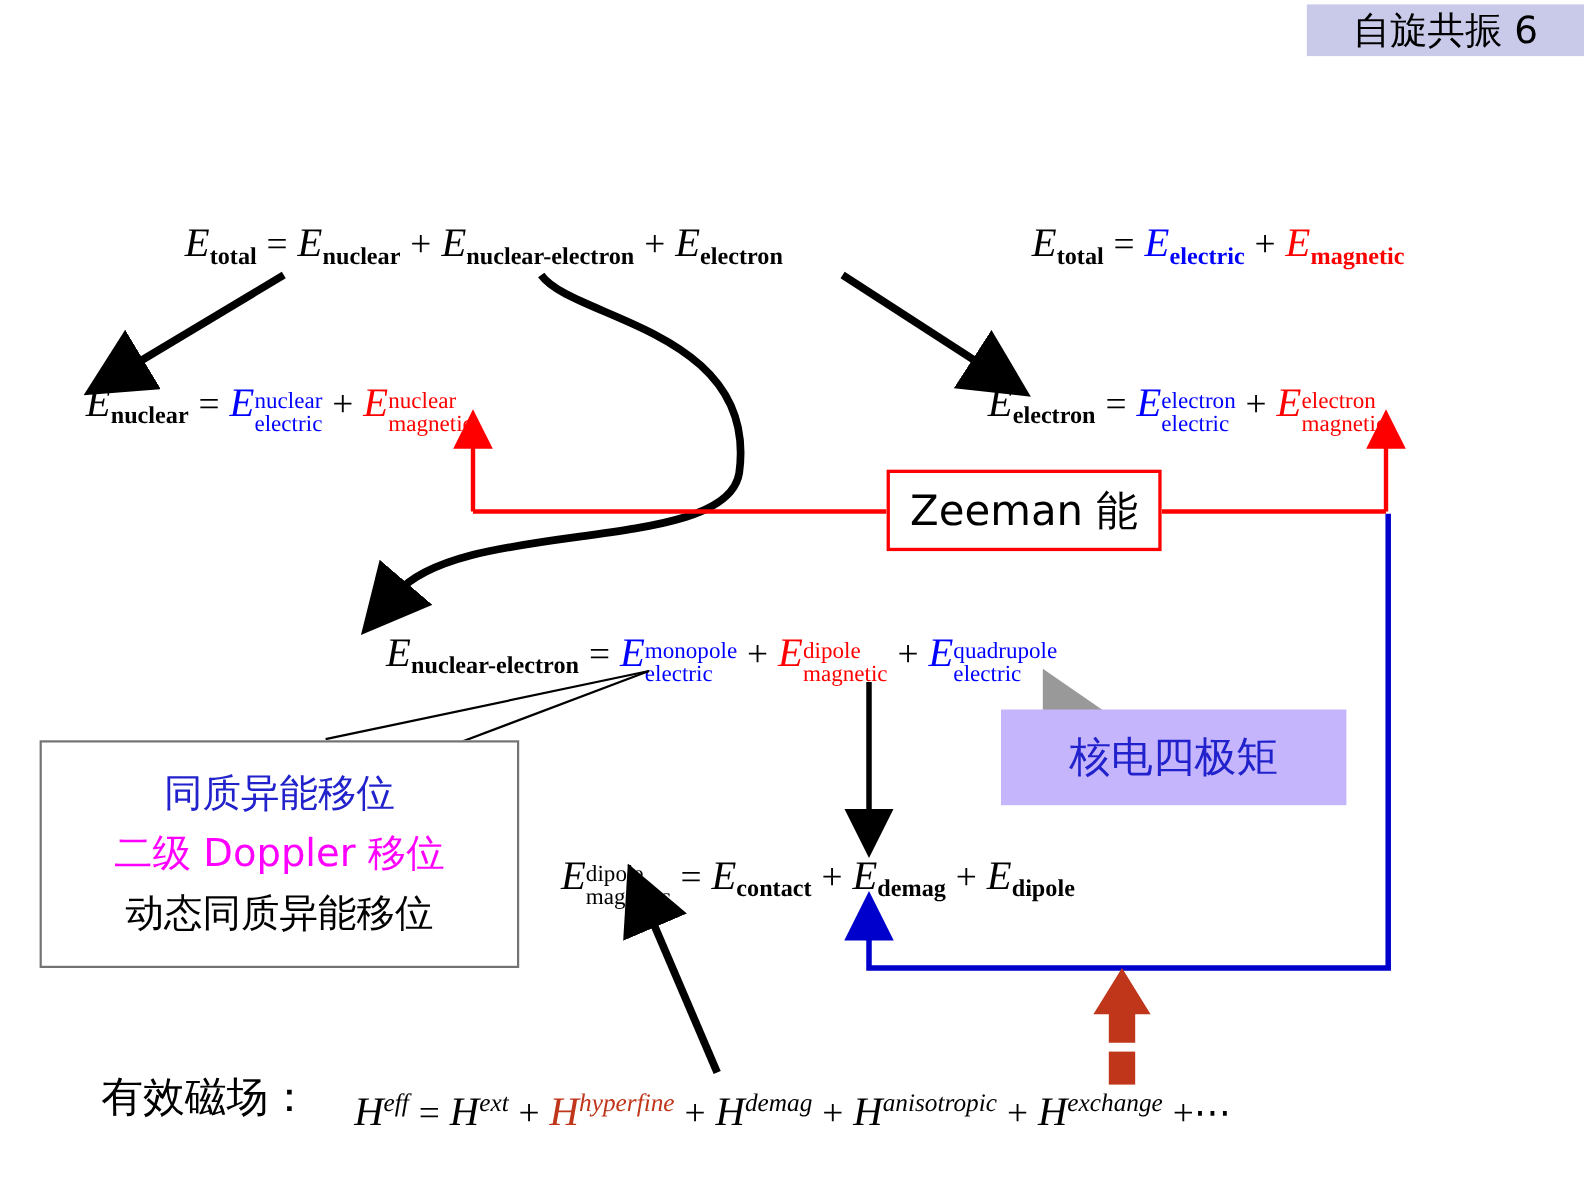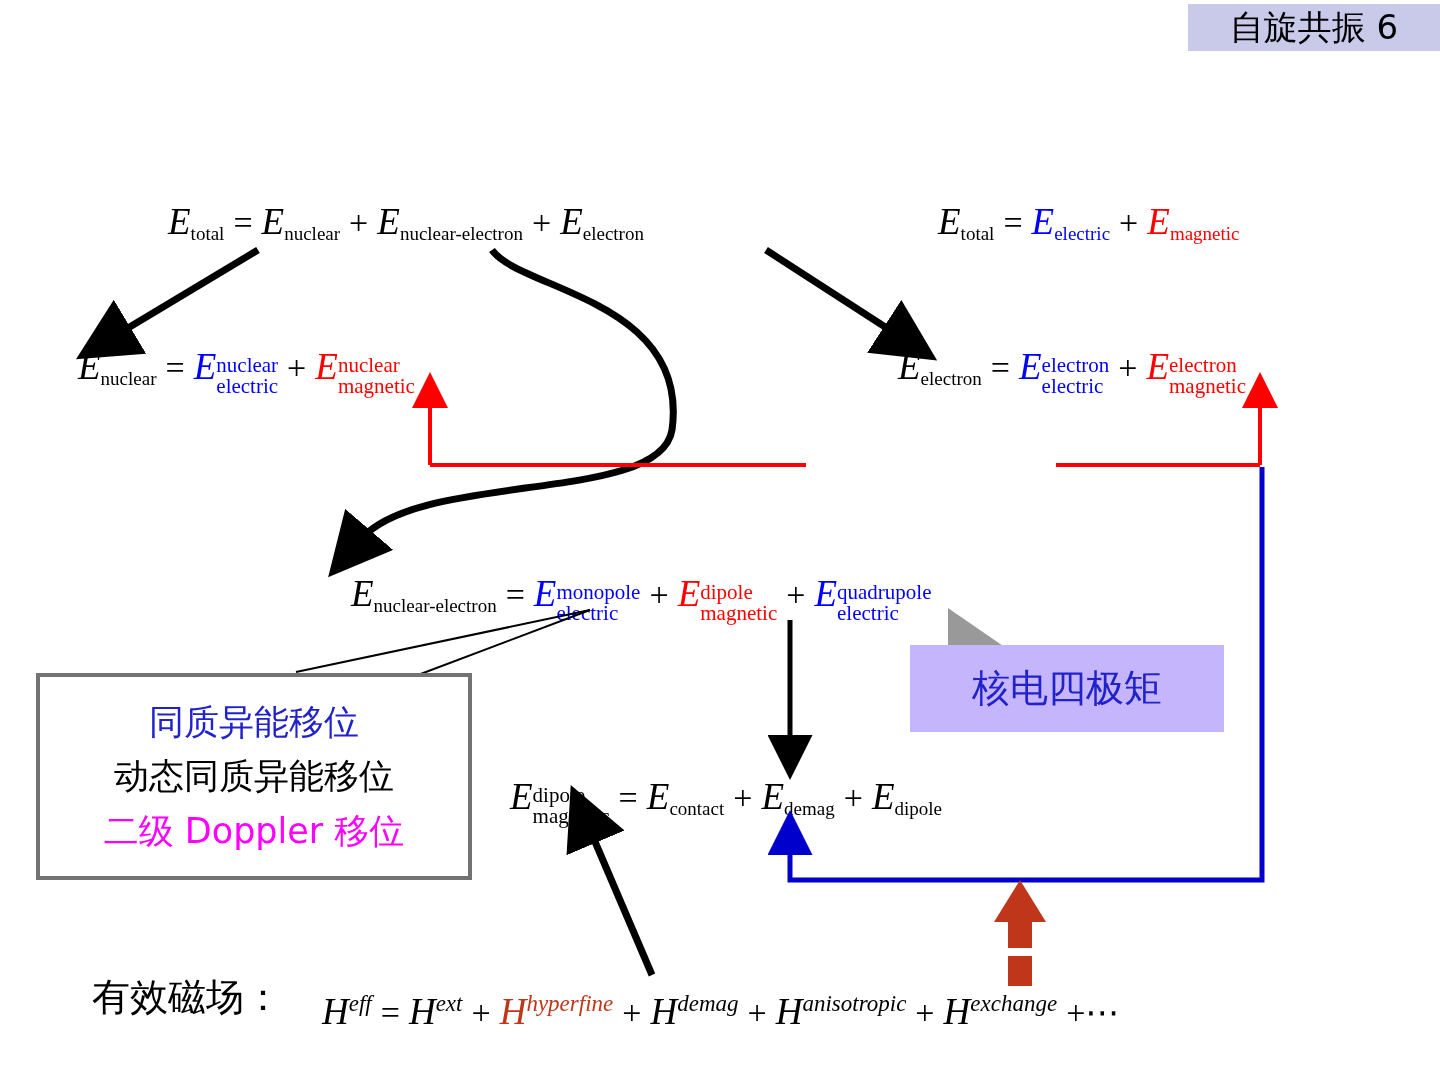--- a/index.html
+++ b/index.html
@@ -65,22 +65,23 @@
     line-height: 1.02;
     font-size: 21px;
     text-align: left;
     position: relative;
     top: 1px;
   }
   .ss .sup { display: block; }
   .ss .sub { display: block; }
   .subonly {
     font-style: normal;
-    font-size: 19px;
+    font-size: 22px;
     vertical-align: -0.30em;
+    font-weight: bold;
   }
   .suponly {
     font-style: italic;
     font-size: 23px;
     vertical-align: 0.55em;
   }
 
   
   #zeeman-box {
     position: absolute;
@@ -97,21 +98,21 @@
     font-size: 38px;
     color: #000;
     box-sizing: border-box;
   }
   #left-box {
     position: absolute;
     left: 36px;
     top: 673px;
     width: 436px;
     height: 207px;
-    border: 4px solid #737373;
+    border: 2px solid #737373;
     background: #ffffff;
     box-sizing: border-box;
     display: flex;
     flex-direction: column;
     align-items: center;
     justify-content: center;
     font-family: "DejaVu Sans", sans-serif;
     font-size: 35px;
     line-height: 1.55;
   }
@@ -265,23 +266,24 @@
     <path d="M590,610 L410,678" stroke="#000" stroke-width="2" fill="none"></path>
 
     <path d="M652,975 L590,830" stroke="#000" stroke-width="7" fill="none" marker-end="url(#arrowBlack)"></path>
 
     <g>
       <path d="M1020,880 L1046,922 L1032,922 L1032,948 L1008,948 L1008,922 L994,922 z" fill="#c0361a"></path>
       <rect x="1008" y="956" width="24" height="30" fill="#c0361a"></rect>
     </g>
   </svg>
 
+  <div id="zeeman-box">Zeeman 能</div>
 
   <div id="quad-tail"></div>
   <div id="quad-box">核电四极矩</div>
 
   <div id="left-box">
     <div style="color:#2222cc;">同质异能移位</div>
+    <div style="color:#ff00ff;">二级 Doppler 移位</div>
     <div style="color:#000000;">动态同质异能移位</div>
-    <div style="color:#ff00ff;">二级 Doppler 移位</div>
   </div>
 
 </div>
 
 </body></html>

